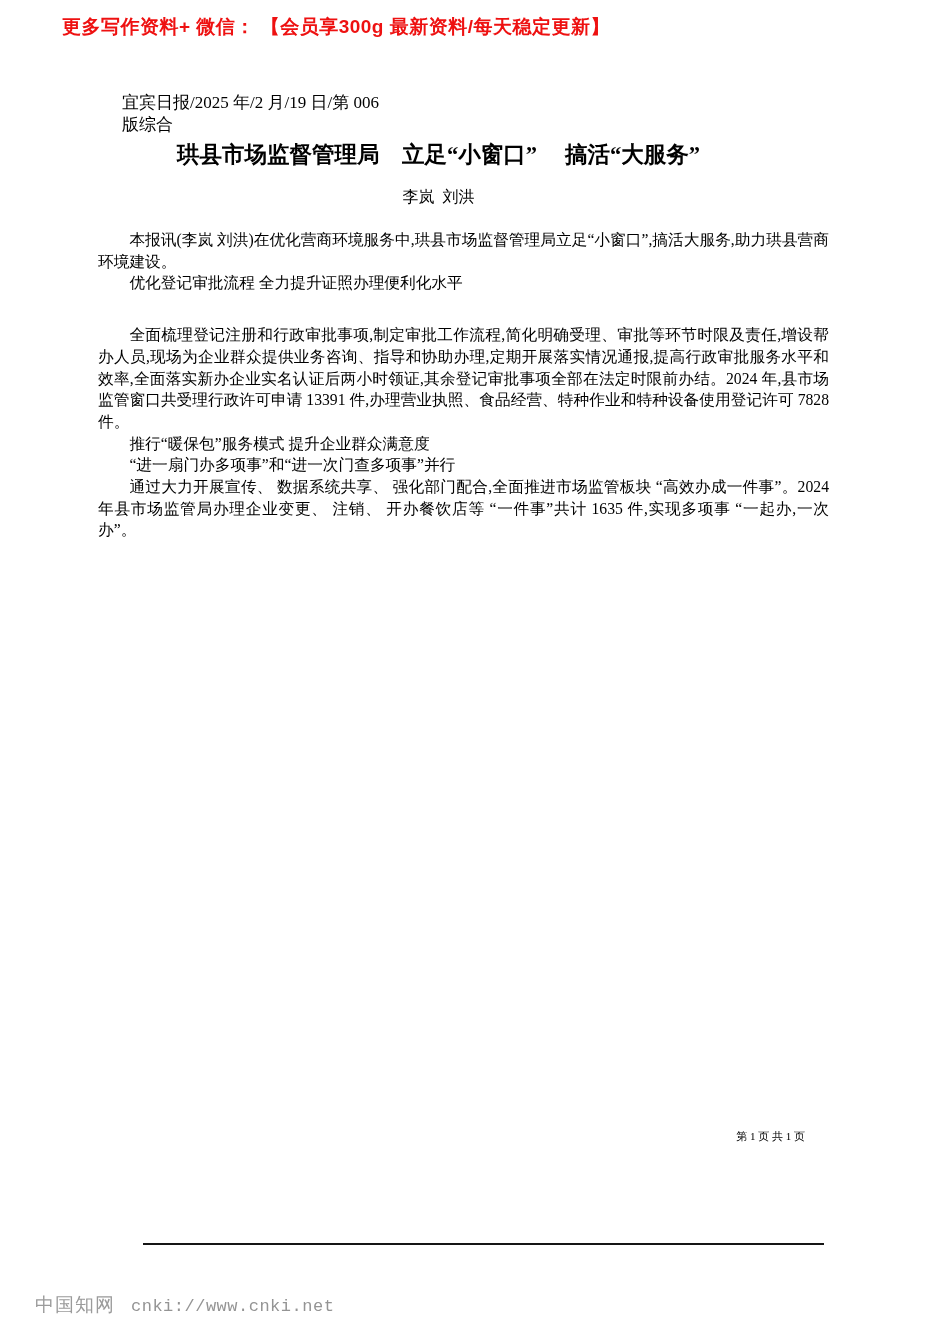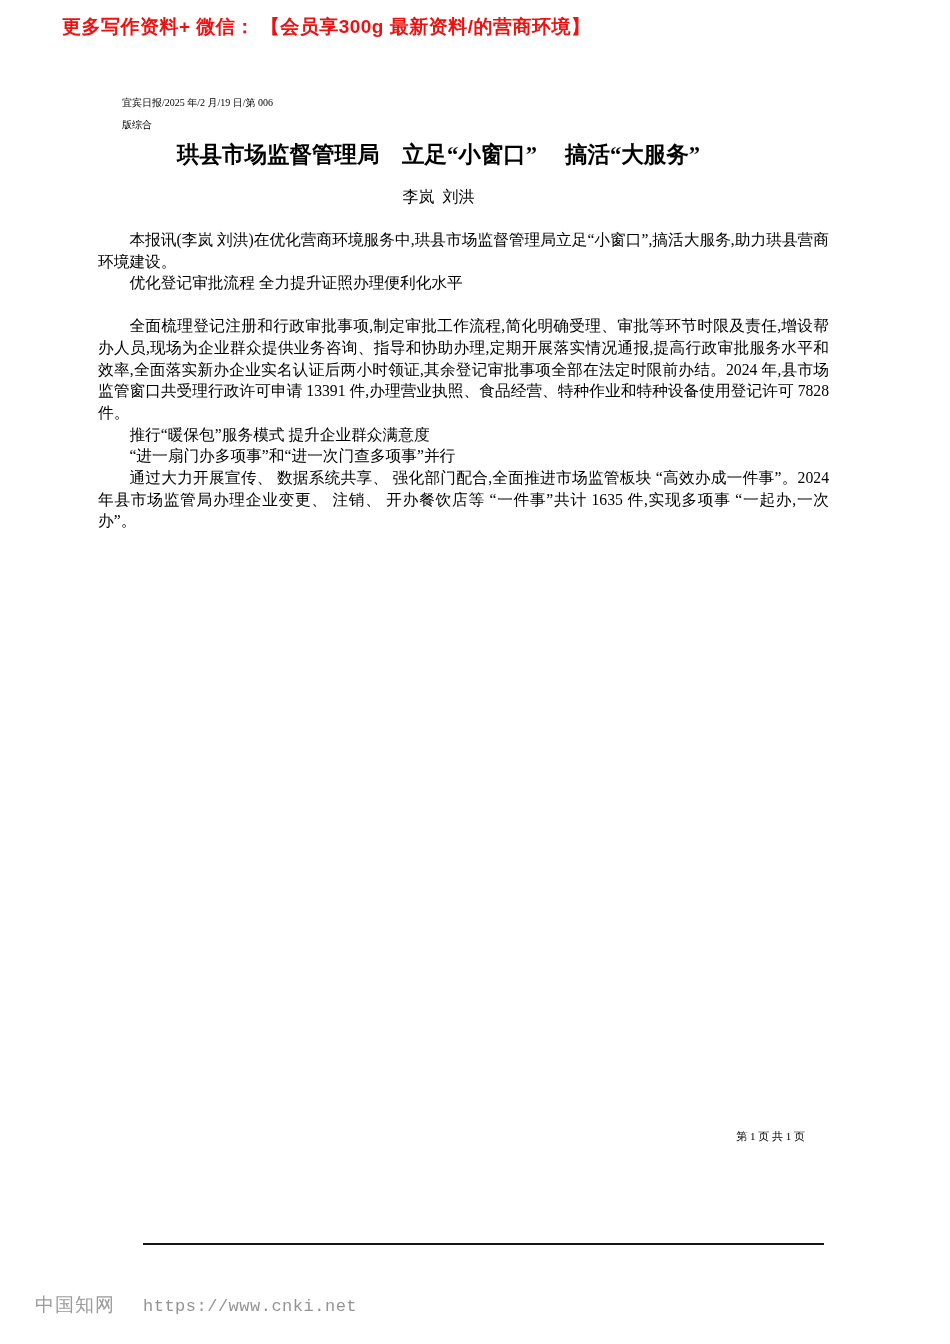--- a/index.html
+++ b/index.html
@@ -29,21 +29,21 @@
 
   
   .article {
     position: absolute;
     left: 98px;
     top: 92px;
     width: 731px;
   }
   .source-header {
     margin-left: 24px;
-    font-size: 10px;
+    font-size: 17px;
     line-height: 22px;
   }
   .article-title {
     margin-top: 5px;
     padding-right: 50px;
     text-align: center;
     font-size: 22.5px;
     font-weight: bold;
     line-height: 27px;
     white-space: nowrap;
@@ -55,21 +55,21 @@
     text-align: center;
     font-size: 16px;
     line-height: 22px;
   }
   .article p {
     font-size: 15.7px;
     line-height: 21.7px;
     text-indent: 2em;
     text-align: justify;
   }
-  .article p.gap-after { margin-bottom: 21px; }
+  .article p.gap-after { margin-bottom: 30px; }
 
   
   .page-indicator {
     position: absolute;
     top: 1129px;
     right: 145px;
     font-size: 11px;
   }
 
   
@@ -82,39 +82,39 @@
     background: #151515;
   }
 
   
   .watermark {
     position: absolute;
     left: 35px;
     top: 1292px;
     display: flex;
     align-items: baseline;
-    gap: 28px;
+    gap: 16px;
     color: #9b9b9b;
   }
   .watermark .brand {
     font-size: 19px;
     letter-spacing: 1px;
     font-weight: normal;
   }
   .watermark .url {
     font-family: "Liberation Mono", "DejaVu Sans Mono", monospace;
     font-size: 17px;
     letter-spacing: 0.5px;
     color: #949494;
   }
 </style>
 </head>
 <body>
 
-<div class="promo-banner" style="color: rgb(238, 17, 17);">更多写作资料+ 微信： 【会员享300g 最新资料/的营商环境】</div>
+<div class="promo-banner" style="color: rgb(238, 17, 17);">更多写作资料+ 微信： 【会员享300g 最新资料/每天稳定更新】</div>
 
 <div class="article">
   <div class="source-header">
     <div>宜宾日报/2025 年/2 月/19 日/第 006</div>
     <div>版综合</div>
   </div>
   <div class="article-title">珙县市场监督管理局　立足“小窗口”　 搞活“大服务”</div>
   <div class="article-authors">李岚 刘洪</div>
 
   <p>本报讯(李岚 刘洪)在优化营商环境服务中,珙县市场监督管理局立足“小窗口”,搞活大服务,助力珙县营商环境建设。</p>
@@ -124,14 +124,14 @@
   <p>“进一扇门办多项事”和“进一次门查多项事”并行</p>
   <p>通过大力开展宣传、 数据系统共享、 强化部门配合,全面推进市场监管板块 “高效办成一件事”。2024 年县市场监管局办理企业变更、 注销、 开办餐饮店等 “一件事”共计 1635 件,实现多项事 “一起办,一次办”。</p>
 </div>
 
 <div class="page-indicator">第 1 页 共 1 页</div>
 
 <div class="bottom-rule"></div>
 
 <div class="watermark">
   <span class="brand">中国知网</span>
-  <span class="url">https://www.cnki.net</span>
+  <span class="url">cnki://www.cnki.net</span>
 </div>
 
 </body></html>

